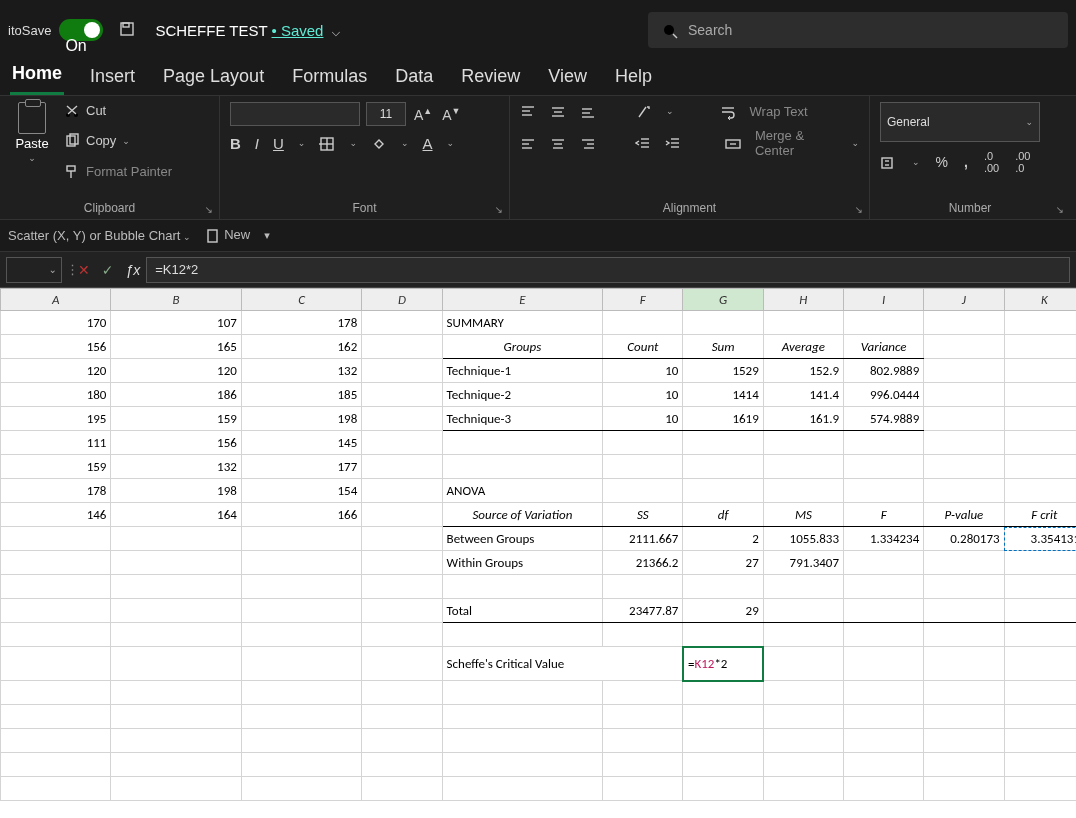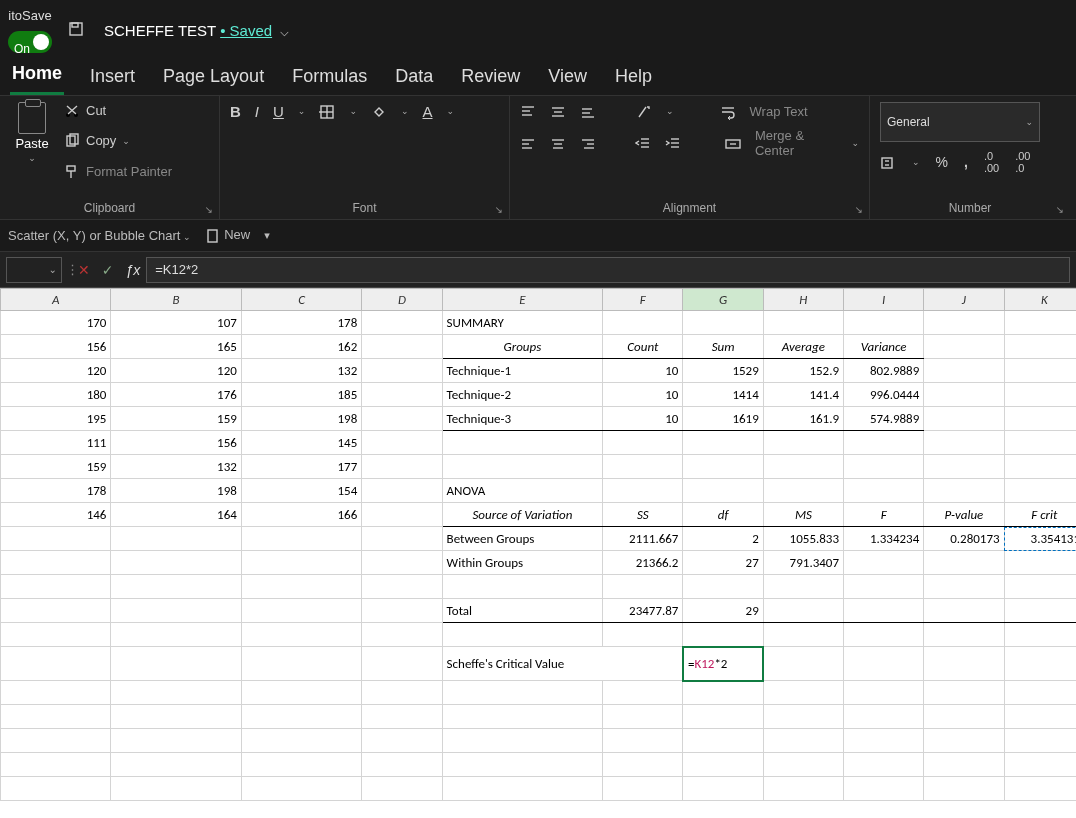--- a/index.html
+++ b/index.html
@@ -15,24 +15,24 @@
 
   
   .titlebar {
     height: 60px;
     background: #1a1a1a;
     display: flex;
     align-items: center;
     padding: 0 8px;
     gap: 16px;
   }
-  .autosave-wrap { display: flex; align-items: center; gap: 8px; color: #ddd; font-size: 13px; flex-direction: column; }
+  .autosave-wrap { display: flex; align-items: center; gap: 8px; color: #ddd; font-size: 13px; }
   .toggle { width: 44px; height: 22px; background: #107c10; border-radius: 11px; position: relative; }
   .toggle::after { content:""; position:absolute; right:3px; top:3px; width:16px; height:16px; border-radius:50%; background:#fff; }
-  .toggle-label-on { position:absolute; left:6px; top:11px; font-size:12px; color:#fff;text-align:right; }
+  .toggle-label-on { position:absolute; left:6px; top:18px; font-size:16px; color:#fff;text-align:right; }
   .titlebar-icon { width:20px; height:20px; display:inline-block; }
   .doc-title { color:#fff; font-size:15px; }
   .doc-title .saved { color:#5eead4;text-decoration:underline; }
   .title-caret { font-size:11px; color:#bbb; padding-left:4px; }
   .searchbox {
     margin-left: auto;
     height: 36px;
     width: 420px;
     background: #2d2d2d;
     border-radius: 4px;
@@ -210,20 +210,29 @@
   <span class="titlebar-icon">
     <svg class="ic" viewBox="0 0 16 16">
         <rect x="2" y="2" width="12" height="12"></rect>
         <rect x="4" y="2" width="6" height="4"></rect>
       </svg>
   </span>
   <div class="doc-title">
     <span>SCHEFFE TEST</span>
     <span class="saved">• Saved</span>
     <span class="title-caret">⌵</span>
+  </div>
+  <div class="searchbox">
+    <span>
+      <svg class="ic" viewBox="0 0 16 16">
+          <circle cx="7" cy="7" r="5"></circle>
+          <line x1="11" y1="11" x2="15" y2="15"></line>
+        </svg>
+    </span>
+    <span>Search</span>
   </div>
 </div>
 
 <div class="tabstrip">
   <div class="tab active">Home</div>
   <div class="tab">Insert</div>
   <div class="tab">Page Layout</div>
   <div class="tab">Formulas</div>
   <div class="tab">Data</div>
   <div class="tab">Review</div>
@@ -273,20 +282,26 @@
       </div>
     </div>
     <div class="ribbon-group-label">
       <span>Clipboard</span>
       <span class="dialog-launcher">↘</span>
     </div>
   </div>
 
   <div class="ribbon-group font-controls" style="width:290px">
     <div>
+      <div class="row1">
+        <div class="font-combo"></div>
+        <div class="size-combo">11</div>
+        <span class="sizebump">A<sup style="font-size:9px">▲</sup></span>
+        <span class="sizebump">A<sup style="font-size:9px">▼</sup></span>
+      </div>
       <div class="row2">
         <span class="btn-ic bold">B</span>
         <span class="btn-ic italic">I</span>
         <span class="btn-ic under">U</span>
         <span class="mini-caret">⌄</span>
         <span class="btn-ic">
           <svg class="ic" viewBox="0 0 16 16">
               <rect x="2" y="2" width="12" height="12"></rect>
               <line x="2" y1="8" x2="14" y2="8"></line>
               <line x1="8" y1="2" x2="8" y2="14"></line>
@@ -506,21 +521,21 @@
       <td class="num">10</td>
       <td class="num">1529</td>
       <td class="num">152.9</td>
       <td class="num">802.9889</td>
       <td></td>
           <td></td>
     </tr>
 
     <tr>
       <td class="num">180</td>
-      <td class="num">176</td>
+      <td class="num">186</td>
       <td class="num">185</td>
       <td></td>
       <td class="txt">Technique-2</td>
       <td class="num">10</td>
       <td class="num">1414</td>
       <td class="num">141.4</td>
       <td class="num">996.0444</td>
       <td></td>
           <td></td>
     </tr>

